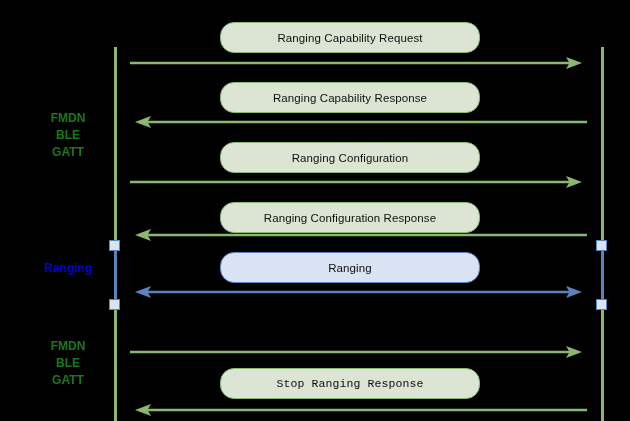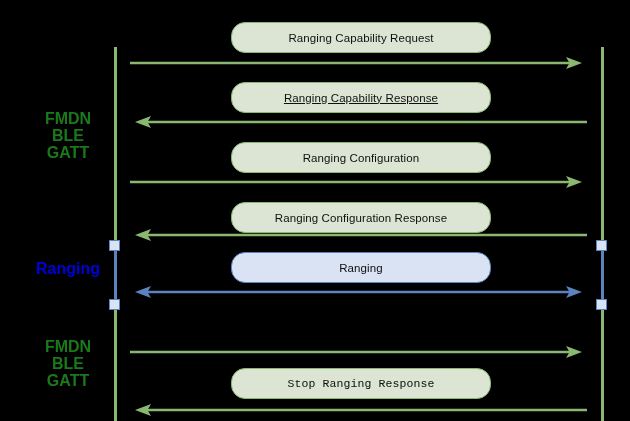--- a/index.html
+++ b/index.html
@@ -33,21 +33,21 @@
     width: 11px;
     height: 11px;
     background: #dae3f3;
     border: 1px solid #5b83bd;
     box-sizing: border-box;
   }
 
   
   .msg-box {
     position: absolute;
-    left: 231px;
+    left: 220px;
     width: 260px;
     height: 31px;
     box-sizing: border-box;
     display: flex;
     align-items: center;
     justify-content: center;
     font-size: 11.5px;
     color: #0f0f0f;
     letter-spacing: 0.1px;
     white-space: nowrap;
@@ -68,21 +68,21 @@
     height: 14px;
   }
   .arrow svg { display: block; }
 
   
   .side-label {
     position: absolute;
     left: 33px;
     width: 70px;
     text-align: center;
-    font-size: 16px;
+    font-size: 12px;
     font-weight: bold;
     line-height: 17px;
     white-space: pre;
   }
   .side-label.green { color: #1a7a1a; }
   .side-label.blue  { color: #0000dd; }
 </style>
 </head>
 <body>
 
@@ -110,21 +110,21 @@
 GATT</div>
 
   <div class="msg-box green" style="top:22px;">Ranging Capability Request</div>
   <div class="arrow" style="left:130px; top:56px; width:452px;">
     <svg width="452" height="14" viewBox="0 0 452 14">
       <line x1="0" y1="7" x2="442" y2="7" stroke="#8bb870" stroke-width="2.6"></line>
       <path d="M452 7 L436 1 L439.5 7 L436 13 Z" fill="#8bb870"></path>
     </svg>
   </div>
 
-  <div class="msg-box green" style="top:82px;text-decoration:underline;">Ranging Capability Response</div>
+  <div class="msg-box green" style="top:82px;">Ranging Capability Response</div>
   <div class="arrow" style="left:135px; top:115px; width:452px;">
     <svg width="452" height="14" viewBox="0 0 452 14">
       <line x1="10" y1="7" x2="452" y2="7" stroke="#8bb870" stroke-width="2.6"></line>
       <path d="M0 7 L16 1 L12.5 7 L16 13 Z" fill="#8bb870"></path>
     </svg>
   </div>
 
   <div class="msg-box green" style="top:142px;">Ranging Configuration</div>
   <div class="arrow" style="left:130px; top:175px; width:452px;">
     <svg width="452" height="14" viewBox="0 0 452 14">

